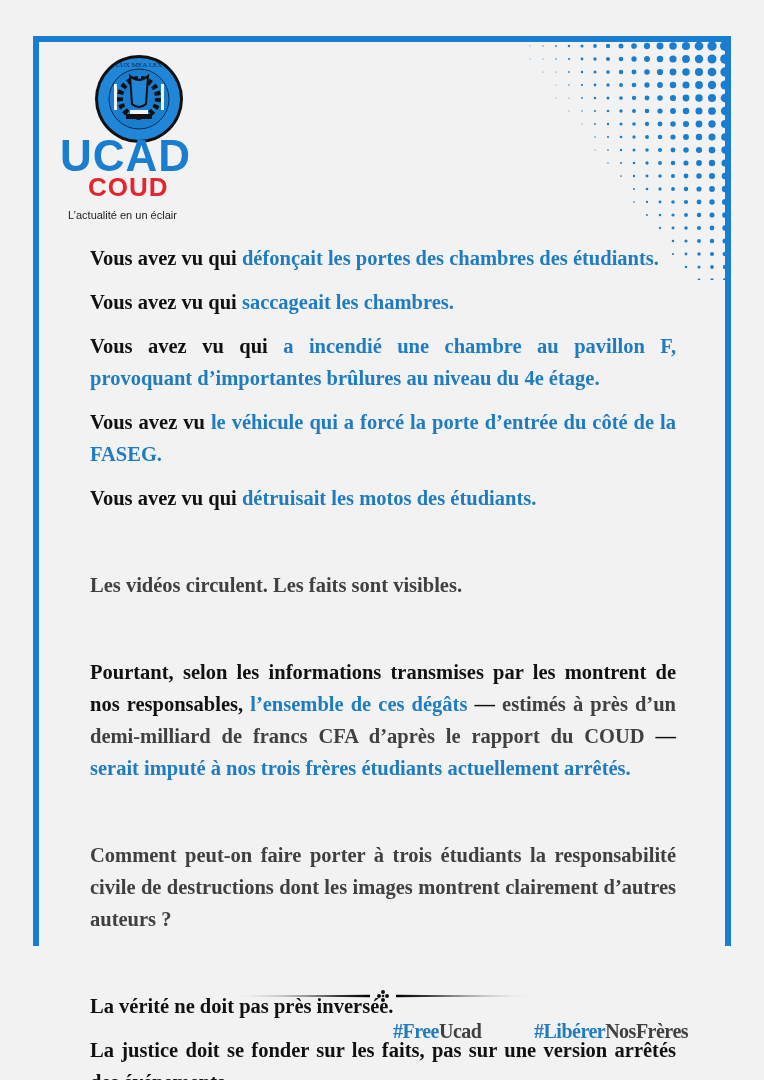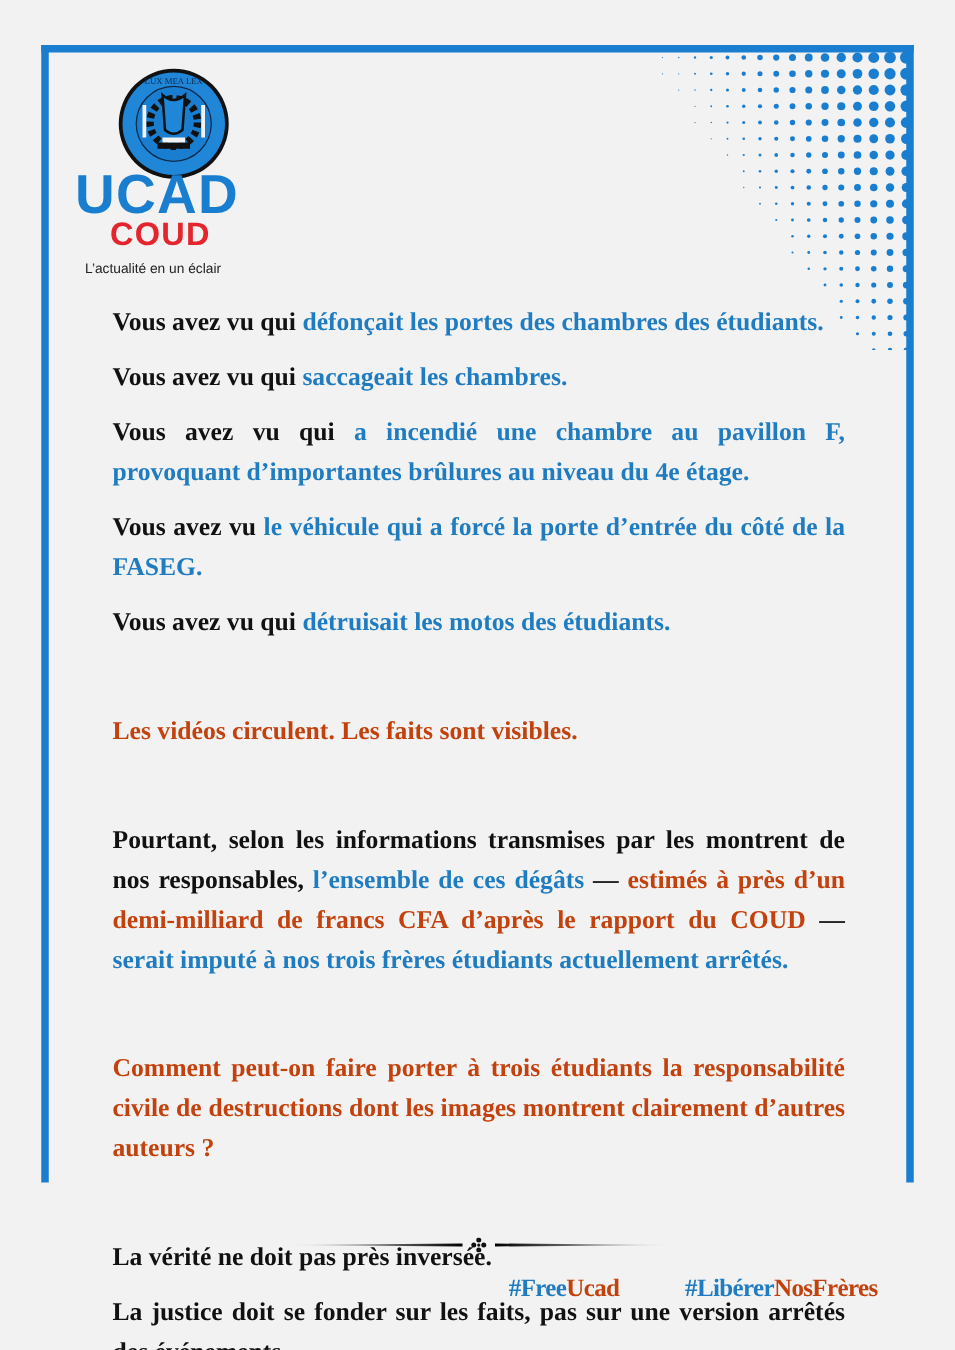--- a/index.html
+++ b/index.html
@@ -10,23 +10,23 @@
     .dots { position:absolute; left:520px; top:40px; width:210px; height:240px; }
     .logo { position:absolute; left:52px; top:48px; width:160px; }
     .emblem { position:absolute; left:42px; top:6px; width:90px; height:90px; }
     .ucad { position:absolute; left:8px; top:86px; font-family:"Liberation Sans", sans-serif; font-weight:bold; font-size:44px; color:#1a7ed0; letter-spacing:1px; line-height:44px; }
     .flash { position:absolute; left:36px; top:126px; font-family:"Liberation Sans", sans-serif; font-weight:bold; font-size:26px; color:#e4252d; line-height:26px; letter-spacing:1px; }
     .tagline { position:absolute; left:16px; top:161px; font-family:"Liberation Sans", sans-serif; font-size:11px; color:#222; white-space:nowrap; }
     .content { position:absolute; left:78px; top:230px; width:610px; font-weight:bold; font-size:20.5px; line-height:32px; color:#111; text-align:justify; }
     .content p { margin:12px; }
     .gap { height:31px; }
     .blue { color:#1f7cc0; }
-    .red { color:#c2410c; }
+    .red { color:#404040; }
     .divider { position:absolute; left:228px; top:990px; width:310px; height:12px; }
-    .tags { position:absolute; top:1020px; font-weight:bold; font-size:20px; white-space:nowrap; letter-spacing:-0.5px;margin-left:14px; }
+    .tags { position:absolute; top:1020px; font-weight:bold; font-size:20px; white-space:nowrap; letter-spacing:-0.5px; }
   </style>
 </head>
 <body>
 
 <div class="frame-top"></div>
 <div class="frame-left"></div>
 <div class="frame-right"></div>
 
 <svg class="dots" viewBox="0 0 210 240" id="dots-svg">
     <circle cx="10" cy="6" r="0.50" fill="#1a7ed0"></circle>

